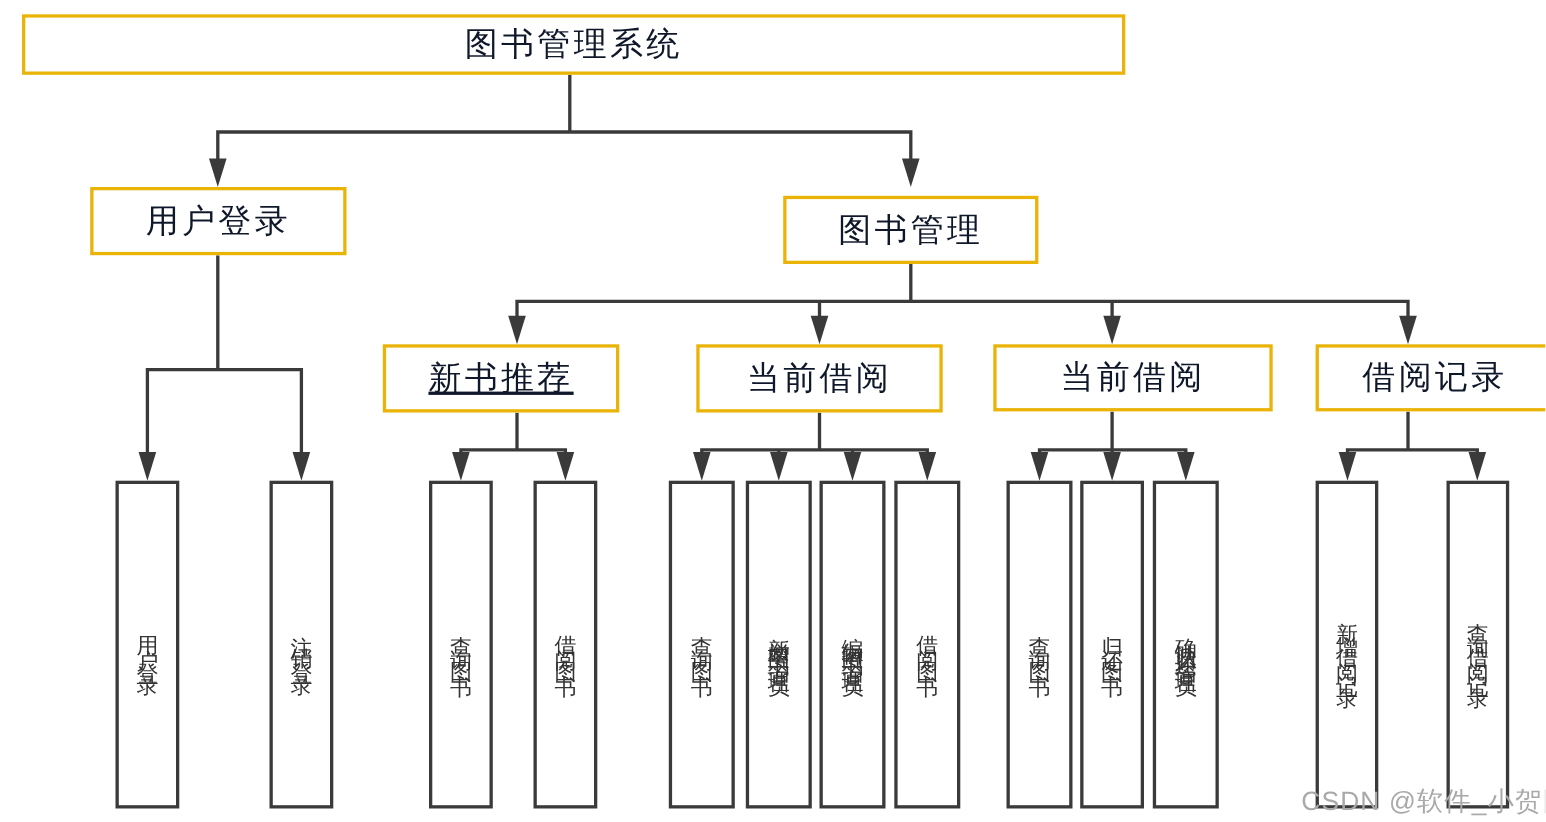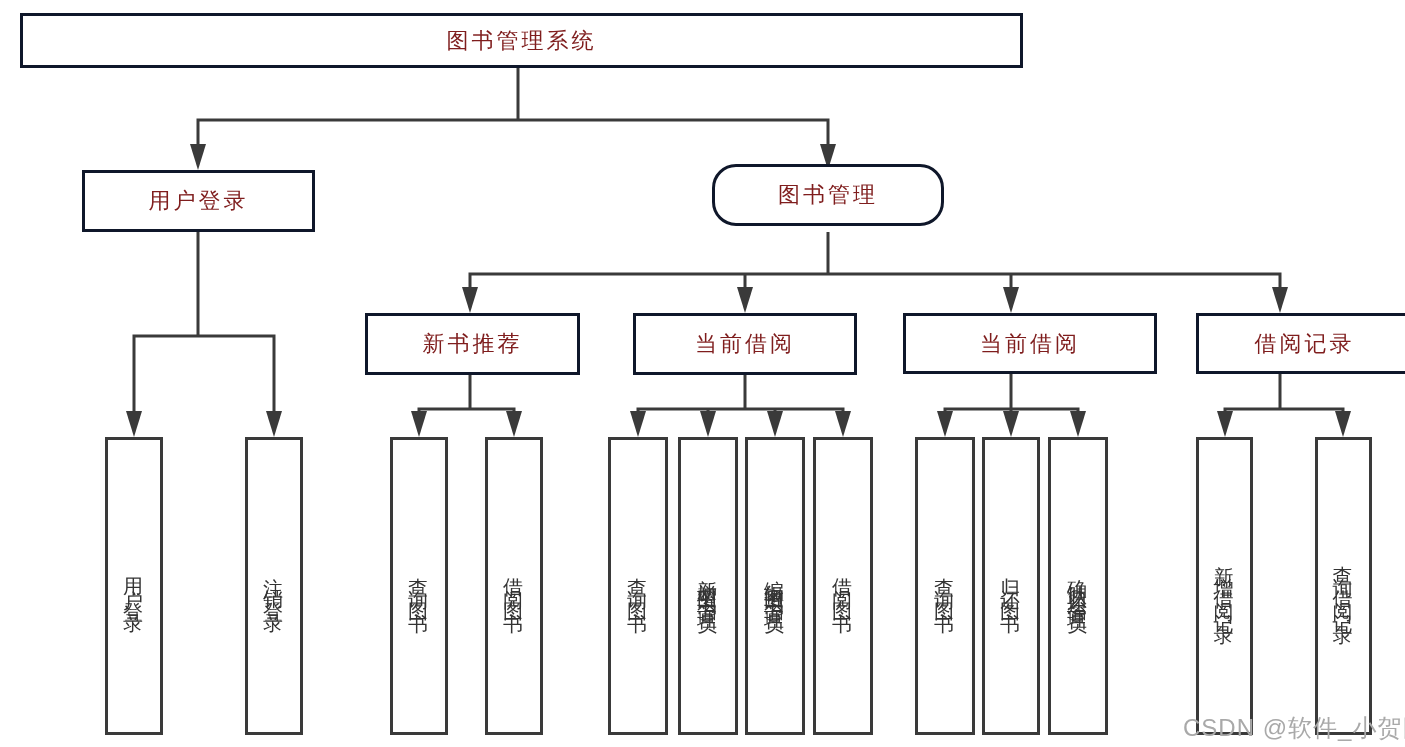--- a/index.html
+++ b/index.html
@@ -4,23 +4,23 @@
 <style>
   html,body { margin:0; padding:0; background:#ffffff; }
   #stage {
     position:relative; width:1405px; height:747px;
     background:#ffffff; overflow:hidden;
     font-family:"Liberation Sans", sans-serif;
   }
   .connectors { position:absolute; left:0; top:0; z-index:0; }
   .hbox {
     position:absolute; box-sizing:border-box; z-index:1;
-    border:3px solid #0f172a; background:#ffffff;
+    border:3px solid #eab308; background:#ffffff;
     display:flex; align-items:center; justify-content:center;
-    font-size:22px; color:#7f1d1d; letter-spacing:3px;
+    font-size:30px; color:#0f172a; letter-spacing:3px;
     white-space:nowrap;
   }
   .vbox {
     position:absolute; box-sizing:border-box; z-index:1;
     border:3px solid #3a3a3a; background:#ffffff;
     display:flex; align-items:center; justify-content:center;
     writing-mode:vertical-rl; text-orientation:mixed;
     font-size:20px; color:#333333; letter-spacing:12px;
     white-space:nowrap;
   }
@@ -71,23 +71,23 @@
       <polygon points="1003,411 1019,411 1011,437"></polygon>
       <polygon points="1070,411 1086,411 1078,437"></polygon>
       <polygon points="1217,411 1233,411 1225,437"></polygon>
       <polygon points="1335,411 1351,411 1343,437"></polygon>
     </g>
   </svg>
 
   <div class="hbox" style="left:20px; top:13px; width:1003px; height:55px;">图书管理系统</div>
 
   <div class="hbox" style="left:82px; top:170px; width:233px; height:62px;">用户登录</div>
-  <div class="hbox" style="left:712px; top:164px; width:232px; height:62px;border-radius:24px;">图书管理</div>
+  <div class="hbox" style="left:712px; top:178px; width:232px; height:62px;">图书管理</div>
 
-  <div class="hbox" style="left:365px; top:313px; width:215px; height:62px;">新书推荐</div>
+  <div class="hbox" style="left:348px; top:313px; width:215px; height:62px;text-decoration:underline;">新书推荐</div>
   <div class="hbox" style="left:633px; top:313px; width:224px; height:62px;">当前借阅</div>
   <div class="hbox" style="left:903px; top:313px; width:254px; height:61px;">当前借阅</div>
   <div class="hbox" style="left:1172px; top:313px; width:217px; height:61px;margin-left:24px;">借阅记录</div>
 
   <div class="vbox" style="left:105px; top:437px; width:58px; height:298px;">用户登录</div>
   <div class="vbox" style="left:245px; top:437px; width:58px; height:298px;">注销登录</div>
 
   <div class="vbox" style="left:390px; top:437px; width:58px; height:298px;">查询图书</div>
   <div class="vbox" style="left:485px; top:437px; width:58px; height:298px;">借阅图书</div>
 

